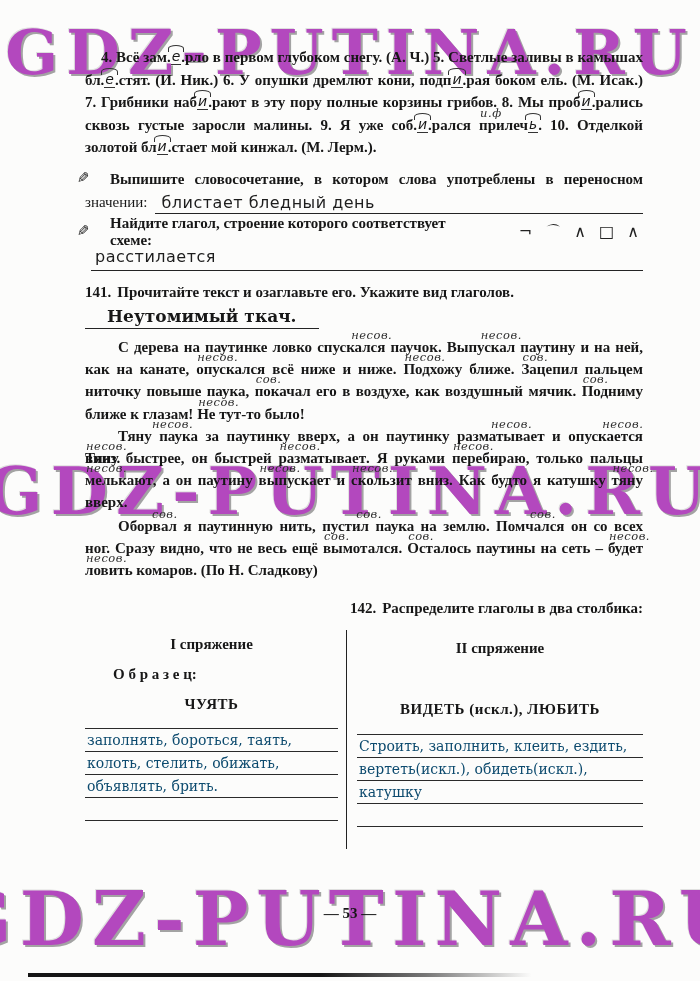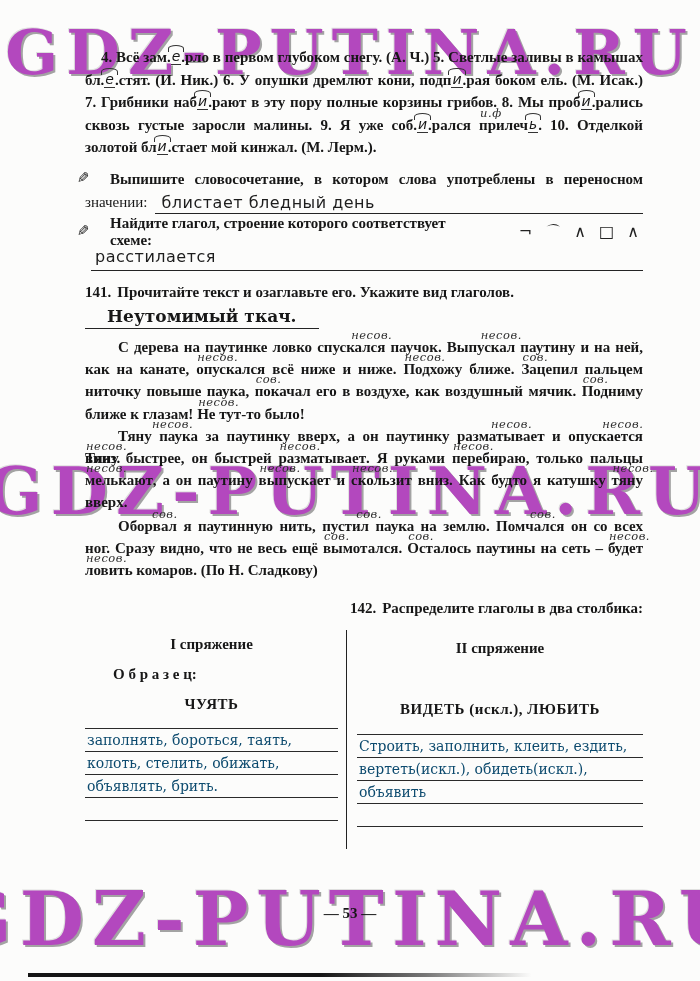--- a/index.html
+++ b/index.html
@@ -149,21 +149,21 @@
               <div class="rrow"></div>
               <div class="rrow"></div>
             </div>
         </div>
         <div class="col col-right">
           <div class="colhead">II спряжение</div>
           <div class="sample">ВИДЕТЬ (искл.), ЛЮБИТЬ</div>
           <div class="rowsbox">
               <div class="rrow">Строить,  заполнить,  клеить,  ездить,</div>
               <div class="rrow">вертеть(искл.),  обидеть(искл.),</div>
-              <div class="rrow">объявить</div>
+              <div class="rrow">катушку</div>
               <div class="rrow"></div>
               <div class="rrow"></div>
             </div>
         </div>
       </div>
     </div>
 
     <div class="pagenum">— 53 —</div>
     <div class="bottomrule"></div>
 

